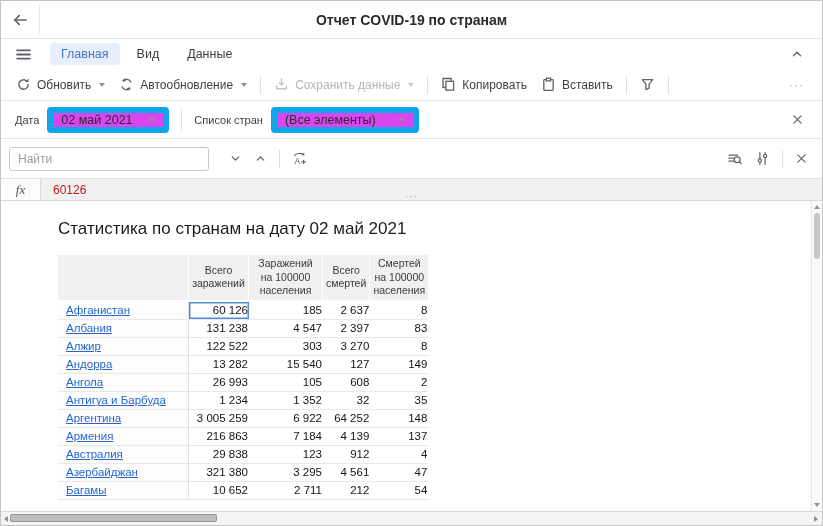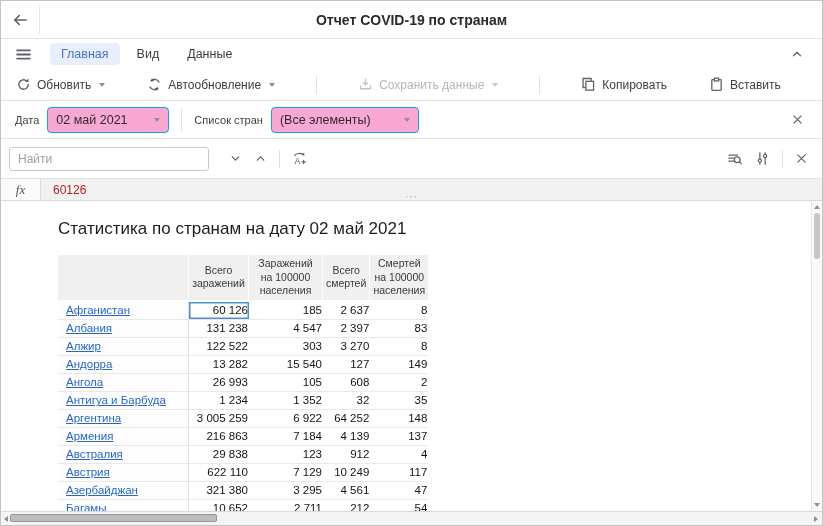--- a/index.html
+++ b/index.html
@@ -18,37 +18,37 @@
 
   
   .tabs-row { height:30px; flex:0 0 30px; display:flex; align-items:center; padding:0 14px; }
   .hamburger { color:#5f6368; margin-right:18px; display:flex; align-items:center; background:none; border:none; cursor:pointer; }
   .tab { padding:4px 11px; border-radius:4px; font-size:12.5px; color:#3c3c3c; background:none; border:none; cursor:pointer; margin-right:6px; }
   .tab.active { background:#e7effc; color:#4a73c2; }
   .tabs-row .grow { flex:1; }
   .collapse-btn { color:#6a6a6a; background:none; border:none; cursor:pointer; display:flex; align-items:center; margin-right:4px; }
 
   
-  .toolbar { height:32px; flex:0 0 32px; display:flex; align-items:center; padding:0 8px; border-bottom:1px solid #e3e3e3;gap:28px; }
+  .toolbar { height:32px; flex:0 0 32px; display:flex; align-items:center; padding:0 8px; border-bottom:1px solid #e3e3e3; }
   .tbtn { display:flex; align-items:center; gap:6px; padding:4px 7px; background:none; border:none;
           font-family:inherit; font-size:12px; color:#3f3f3f; cursor:pointer; white-space:nowrap; }
   .tbtn .ic { color:#5f6368; display:flex; align-items:center; }
   .tbtn.disabled { color:#b5b5b5; cursor:default; }
   .tbtn.disabled .ic { color:#c3c3c3; }
   .caret { width:0; height:0; border-left:3.5px solid transparent; border-right:3.5px solid transparent;
            border-top:4px solid #8f8f8f; margin-left:2px; }
   .tbtn.disabled .caret { border-top-color:#c9c9c9; }
   .v-divider { width:1px; height:18px; background:#e0e0e0; margin:0 6px; flex:0 0 1px; }
   .more-dots { margin-left:auto; margin-right:10px; color:#9a9a9a; font-size:12px; letter-spacing:1px;
                background:none; border:none; cursor:pointer; }
 
   
   .param-bar { height:38px; flex:0 0 38px; display:flex; align-items:center; padding:0 14px; border-bottom:1px solid #e3e3e3; }
   .param-label { font-size:11px; color:#3f3f3f; margin-right:8px; white-space:nowrap; }
-  .select-box { height:26px; border:1px solid #0ea5e9; border-radius:4px; background:#f9a8d4;
+  .select-box { height:26px; border:6px solid #0ea5e9; border-radius:4px; background:#d946ef;
                 display:flex; align-items:center; justify-content:space-between; padding:0 8px;
                 font-size:12.5px; color:#2b2b2b; cursor:pointer; }
   .select-box .caret { border-top-color:#8f8f8f; }
   .w-date { width:122px; }
   .w-countries { width:148px; }
   .param-bar .v-divider { height:22px; margin:0 12px; }
   .close-x { margin-left:auto; color:#5f6368; background:none; border:none; cursor:pointer; display:flex; align-items:center; padding:4px; }
 
   
   .search-bar { height:40px; flex:0 0 40px; display:flex; align-items:center; padding:0 8px; border-bottom:1px solid #e3e3e3; }
@@ -378,27 +378,20 @@
               <td class="num-cell">137</td>
             </tr>
             <tr>
               <td class="country-cell"><a href="#">Австралия</a></td>
               <td class="num-cell">29 838</td>
               <td class="num-cell">123</td>
               <td class="num-cell">912</td>
               <td class="num-cell">4</td>
             </tr>
             <tr>
-              <td class="country-cell"><a href="#">Австрия</a></td>
-              <td class="num-cell">622 110</td>
-              <td class="num-cell">7 129</td>
-              <td class="num-cell">10 249</td>
-              <td class="num-cell">117</td>
-            </tr>
-            <tr>
               <td class="country-cell"><a href="#">Азербайджан</a></td>
               <td class="num-cell">321 380</td>
               <td class="num-cell">3 295</td>
               <td class="num-cell">4 561</td>
               <td class="num-cell">47</td>
             </tr>
             <tr>
               <td class="country-cell"><a href="#">Багамы</a></td>
               <td class="num-cell">10 652</td>
               <td class="num-cell">2 711</td>

